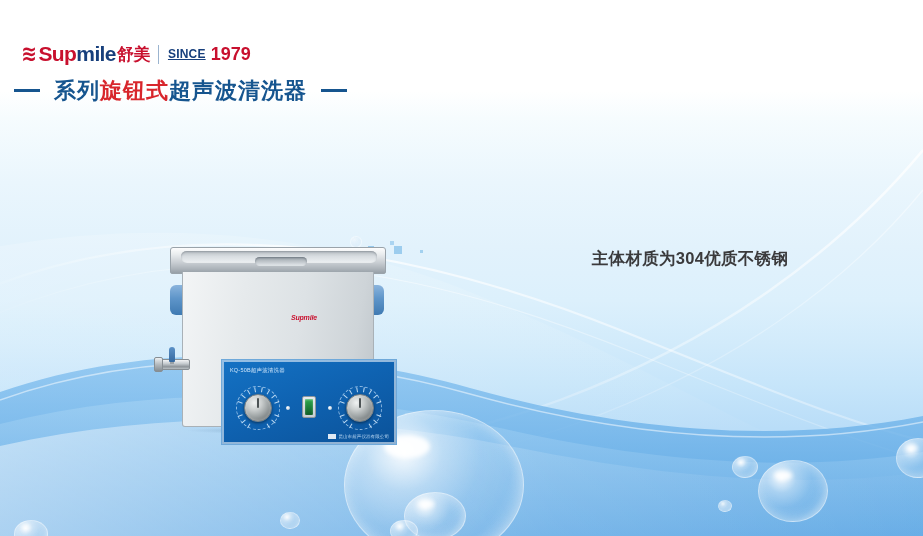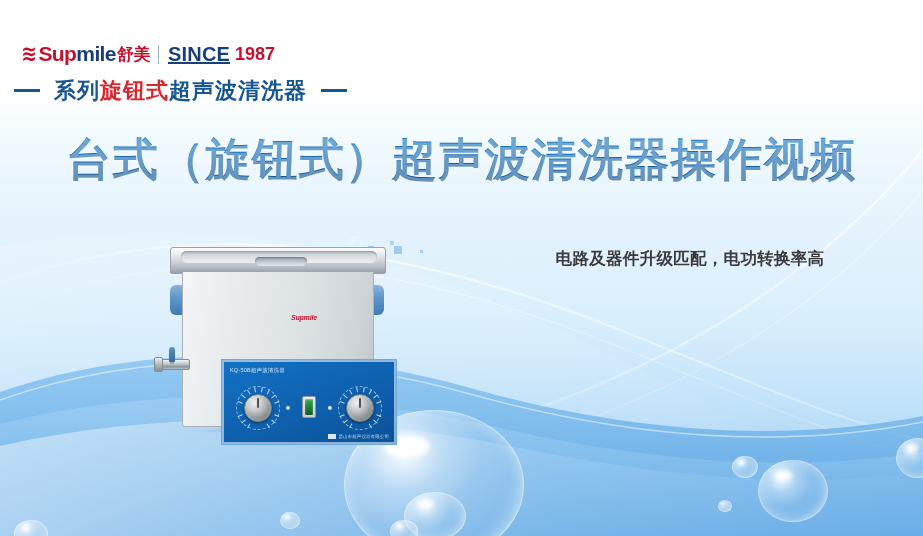--- a/index.html
+++ b/index.html
@@ -57,21 +57,21 @@
   }
   .logo .mark {
     color:#c8102e; font-size:22px; font-weight:bold;
     font-style:italic; letter-spacing:-1px; margin-right:1px;
     transform:scaleX(.85); display:inline-block;
   }
   .lg-sup { color:#c8102e; font-size:21px; font-weight:bold; letter-spacing:-.6px;}
   .lg-mile{ color:#173f7c; font-size:21px; font-weight:bold; letter-spacing:-.6px;}
   .lg-cn  { color:#c8102e; font-size:17px; font-weight:bold; margin-left:1px; letter-spacing:-.5px;}
   .lg-div { width:1px; height:19px; background:#9bb4cf; margin:0 9px 0 8px; }
-  .lg-since{ color:#173f7c; font-size:20px; font-weight:bold; letter-spacing:.2px;text-decoration:underline;}
+  .lg-since{ color:#173f7c; font-size:12px; font-weight:bold; letter-spacing:.2px;text-decoration:underline;}
   .lg-year{ color:#c8102e; font-size:18px; font-weight:bold; letter-spacing:0px; margin-left:5px;}
 
   
   .subtitle {
     position:absolute; top:76px; left:0; width:100%;
     text-align:left; white-space:nowrap;
     font-size:22px; font-weight:bold; letter-spacing:1px;
   }
   .dash { display:inline-block; width:26px; height:3px; background:#16558f;
           vertical-align:middle; margin:0 14px 4px; }
@@ -296,29 +296,28 @@
   <div class="sq" style="left:420px; top:250px; width:3px; height:3px; opacity:.45;"></div>
 
   <div class="header">
     <div class="logo">
       <span class="mark">≋</span>
       <span class="lg-sup">Sup</span>
       <span class="lg-mile">mile</span>
       <span class="lg-cn">舒美</span>
       <span class="lg-div"></span>
       <span class="lg-since">SINCE</span>
-      <span class="lg-year">1987</span>
+      <span class="lg-year">1979</span>
     </div>
   </div>
 
   <div class="subtitle">
     <span class="dash"></span><span class="sub-b">系列</span><span class="sub-r">旋钮式</span><span class="sub-b">超声波清洗器</span><span class="dash"></span>
   </div>
 
-  <div class="title">台式（旋钮式）超声波清洗器操作视频</div>
 
   <div class="product">
     <div class="shadow"></div>
     <div class="lid">
       <div class="lid-inner"></div>
       <div class="lid-grip"></div>
     </div>
     <div class="handle l"></div>
     <div class="handle r"></div>
     <div class="body">
@@ -384,16 +383,16 @@
     </div>
     <div class="valve">
       <div class="valve-body"></div>
       <div class="valve-nut"></div>
       <div class="valve-stem"></div>
       <div class="valve-lever"></div>
     </div>
   </div>
 
   <div class="copy">
-    <div class="feat">电路及器件升级匹配，电功转换率高</div>
+    <div class="feat">主体材质为304优质不锈钢</div>
   </div>
 
 </div>
 
 </body></html>

